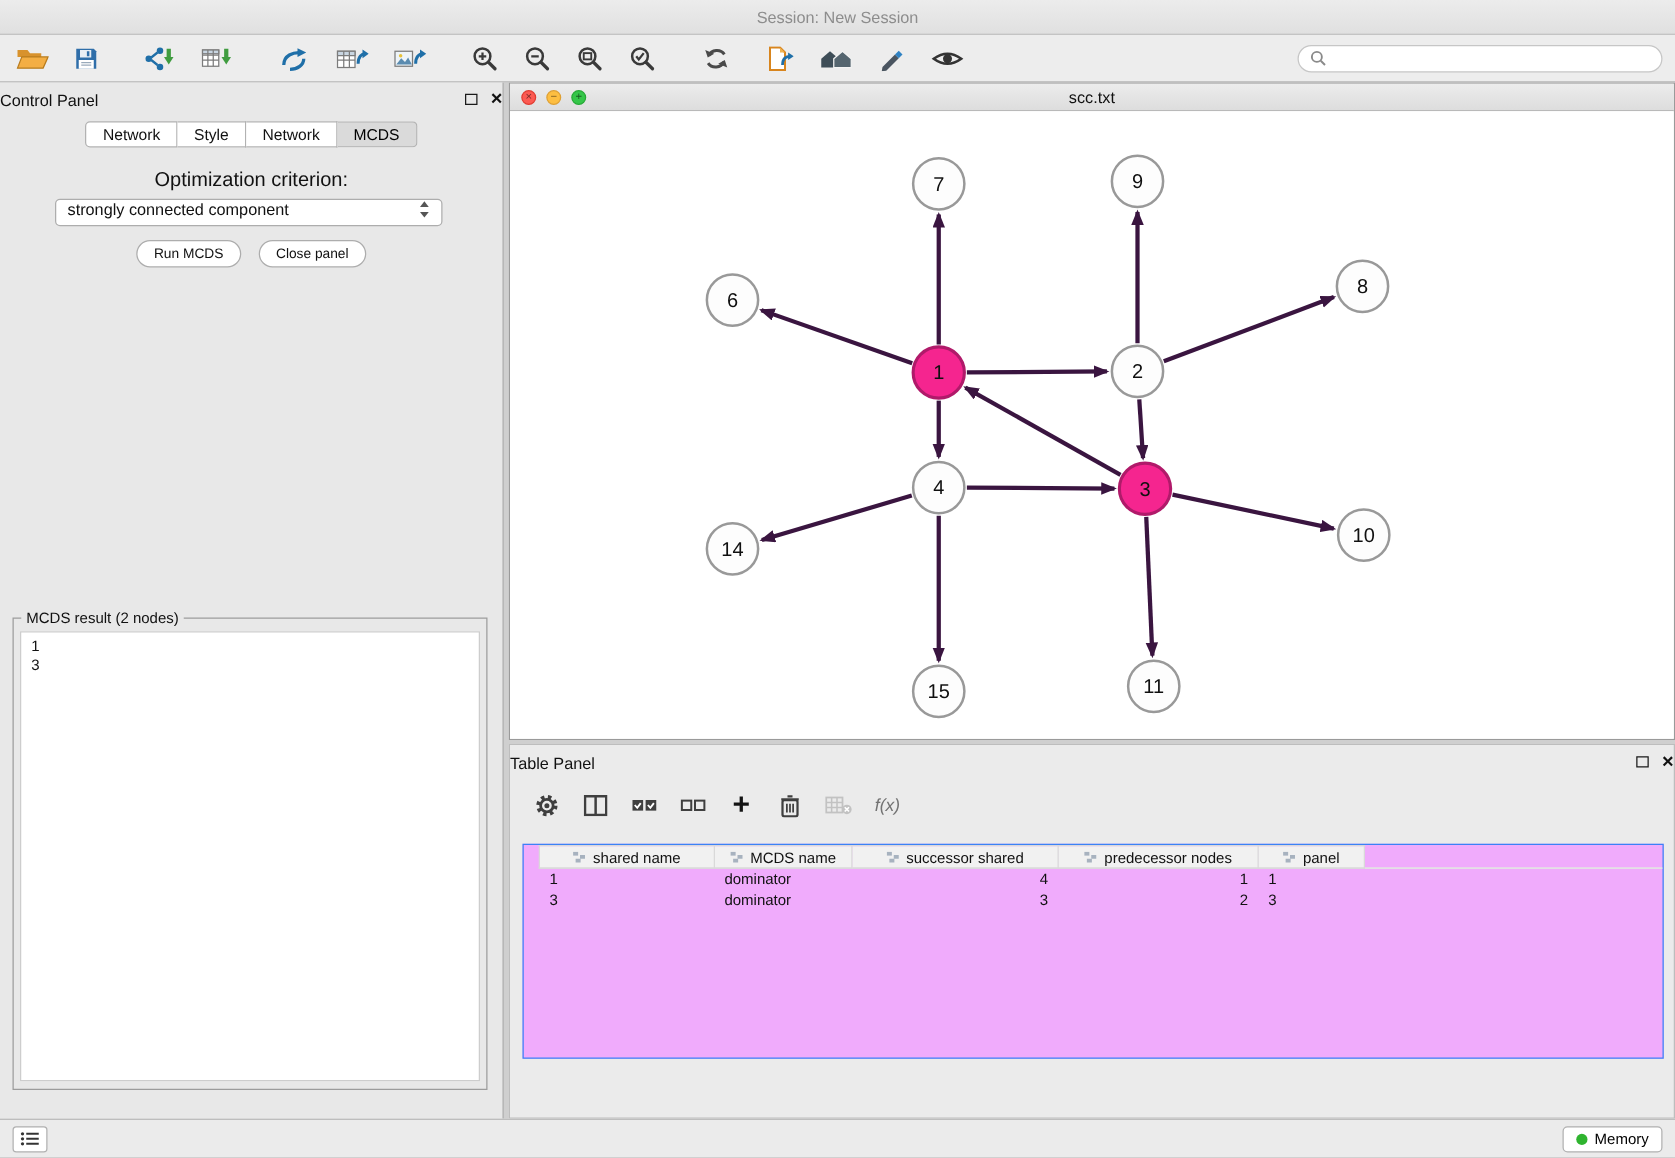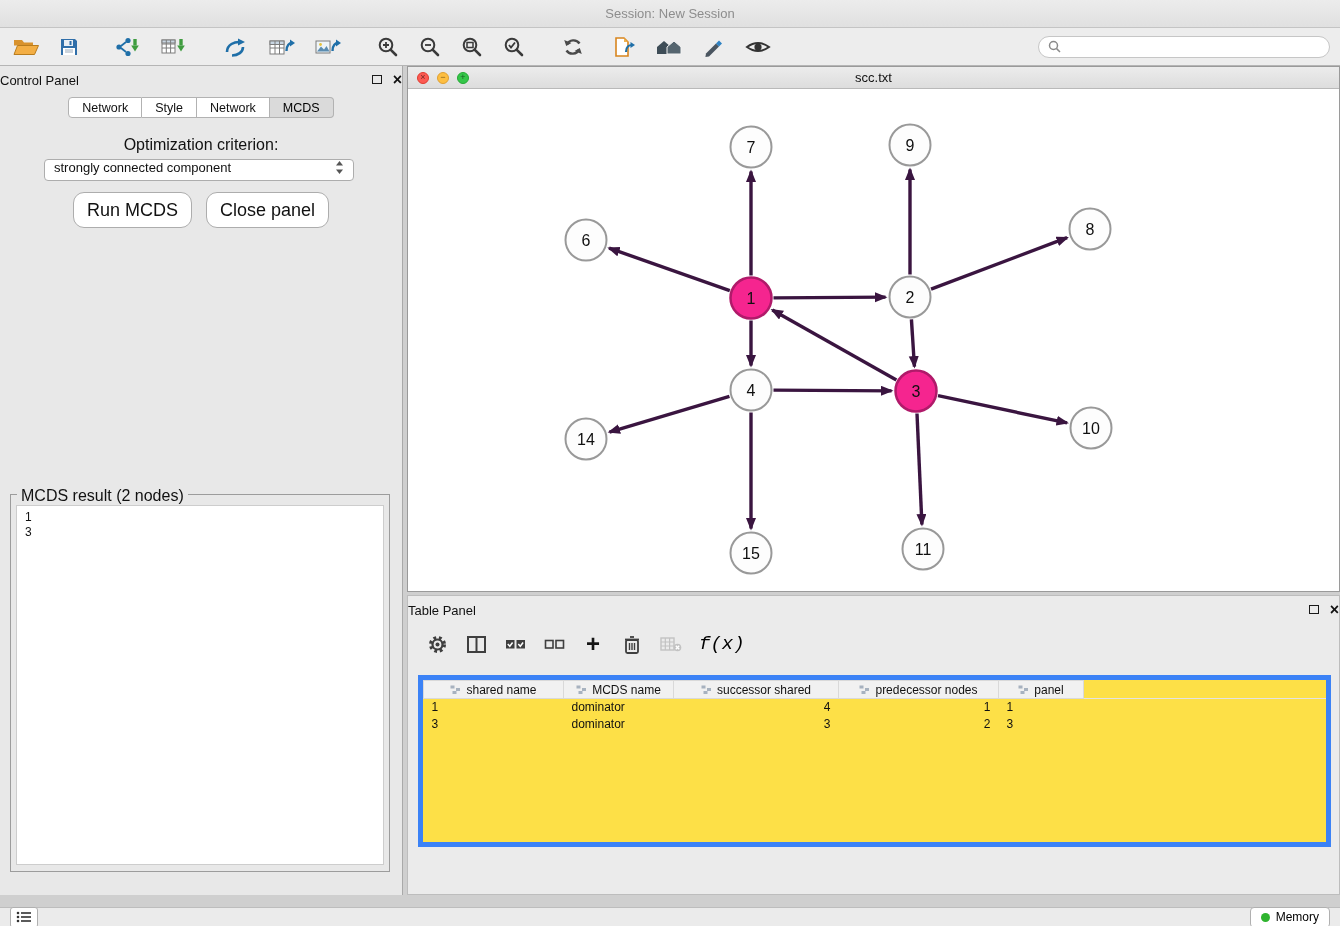--- a/index.html
+++ b/index.html
@@ -38,25 +38,25 @@
   .seg:last-child{border-radius:0 4px 4px 0;}
   .seg.active{background:#dadada;color:#000000;}
 
   .cp-tabs{position:absolute;top:31px;left:0;right:0;}
   .cp-label{position:absolute;top:70px;left:0;right:0;text-align:center;font-size:16px;}
   .cp-select{position:absolute;top:93px;left:44px;width:310px;height:22px;background:#fff;
     border:1px solid #adadad;border-radius:4px;display:flex;align-items:flex-start;padding:0 9px;
     font-size:13px;}
   .sel-arrows{margin-left:auto;display:flex;}
   .cp-buttons{position:absolute;top:126px;left:0;right:0;display:flex;justify-content:center;gap:14px;}
-  .btn{background:#fff;border:1px solid #adadad;border-radius:11px;height:36px;padding:0 13px;
-    font-size:18px;color:#111;font-family:inherit;cursor:default;}
+  .btn{background:#fff;border:1px solid #adadad;border-radius:11px;height:22px;padding:0 13px;
+    font-size:11px;color:#111;font-family:inherit;cursor:default;}
 
   .groupbox{position:absolute;left:10px;right:12px;top:428px;bottom:23px;border:1px solid #9c9c9c;}
-  .groupbox-title{position:absolute;top:-8px;left:6px;background:#e8e8e8;padding:0 4px;font-size:16px;}
+  .groupbox-title{position:absolute;top:-8px;left:6px;background:#e8e8e8;padding:0 4px;font-size:12px;}
   .result-box{position:absolute;left:5px;right:5px;top:10px;bottom:6px;background:#fff;
     border:1px solid #cdcdcd;font-size:12px;padding:4px 8px;line-height:15px;overflow:hidden;}
 
   
   .net-window{position:absolute;left:407px;top:66px;width:933px;height:526px;background:#fff;
     border:1px solid #9a9a9a;}
   .net-titlebar{height:22px;background:linear-gradient(#ececec,#dddddd);border-bottom:1px solid #b9b9b9;
     position:relative;display:flex;align-items:center;justify-content:center;font-size:13px;}
   .traffic{position:absolute;left:9px;top:0;bottom:0;display:flex;align-items:center;gap:8px;}
   .light{width:12px;height:12px;border-radius:50%;display:flex;align-items:center;justify-content:center;
@@ -67,32 +67,32 @@
   .net-canvas{position:absolute;left:0;top:22px;right:0;bottom:0;background:#fff;}
 
   
   .table-panel{position:absolute;left:407px;top:595px;width:933px;height:300px;background:#ebebeb;
     border:1px solid #bdbdbd;}
   .tp-toolbar{position:absolute;top:25px;left:0;right:0;height:46px;display:flex;align-items:center;
     gap:17px;padding-left:18px;}
   .tp-tool{display:inline-flex;align-items:center;justify-content:center;background:none;border:none;
     padding:0;min-width:22px;cursor:default;}
   .plus-icon{font-size:24px;font-weight:bold;color:#141414;line-height:0.8;font-family:inherit;}
-  .fx{font-family:Liberation Mono, monospace;font-style:italic;font-size:19px;color:#000000;}
-  .table-area{position:absolute;left:10px;right:8px;top:79px;bottom:47px;background:#fde047;
-    border:5px solid #3b82f6;overflow:hidden;}
+  .fx{font-family:Liberation Sans, sans-serif;font-style:italic;font-size:14px;color:#737373;}
+  .table-area{position:absolute;left:10px;right:8px;top:79px;bottom:47px;background:#f0abfc;
+    border:1px solid #3b82f6;overflow:hidden;padding-left:12px;}
   table{border-collapse:collapse;table-layout:fixed;width:100%;font-size:12px;}
   th{background:#f1f1f1;border:1px solid #d9d9d9;height:18px;font-weight:normal;padding:0;}
   .filler-th{background:transparent;border:none;border-bottom:1px solid #e3e3e3;}
   .th-inner{display:flex;align-items:center;justify-content:center;gap:5px;font-size:12px;}
   td{height:17px;padding:0 8px;overflow:hidden;white-space:nowrap;}
   .table-tabs{position:absolute;bottom:9px;left:0;right:0;display:flex;justify-content:center;}
 
   
-  .statusbar{position:absolute;left:0;bottom:0;right:0;height:19px;background:#ebebeb;
+  .statusbar{position:absolute;left:0;bottom:0;right:0;height:31px;background:#ebebeb;
     border-top:1px solid #bdbdbd;display:flex;align-items:center;padding:0 10px;}
   .list-btn{width:28px;height:21px;background:#fff;border:1px solid #b0b0b0;border-radius:3px;
     display:flex;align-items:center;justify-content:center;}
   .mem-btn{margin-left:auto;display:flex;align-items:center;gap:6px;background:#fff;
     border:1px solid #b0b0b0;border-radius:4px;height:21px;padding:0 10px;font-size:12px;
     font-family:inherit;}
   .mem-dot{width:9px;height:9px;border-radius:50%;background:#2fb42f;}
 
   svg{display:block;}
 </style>

